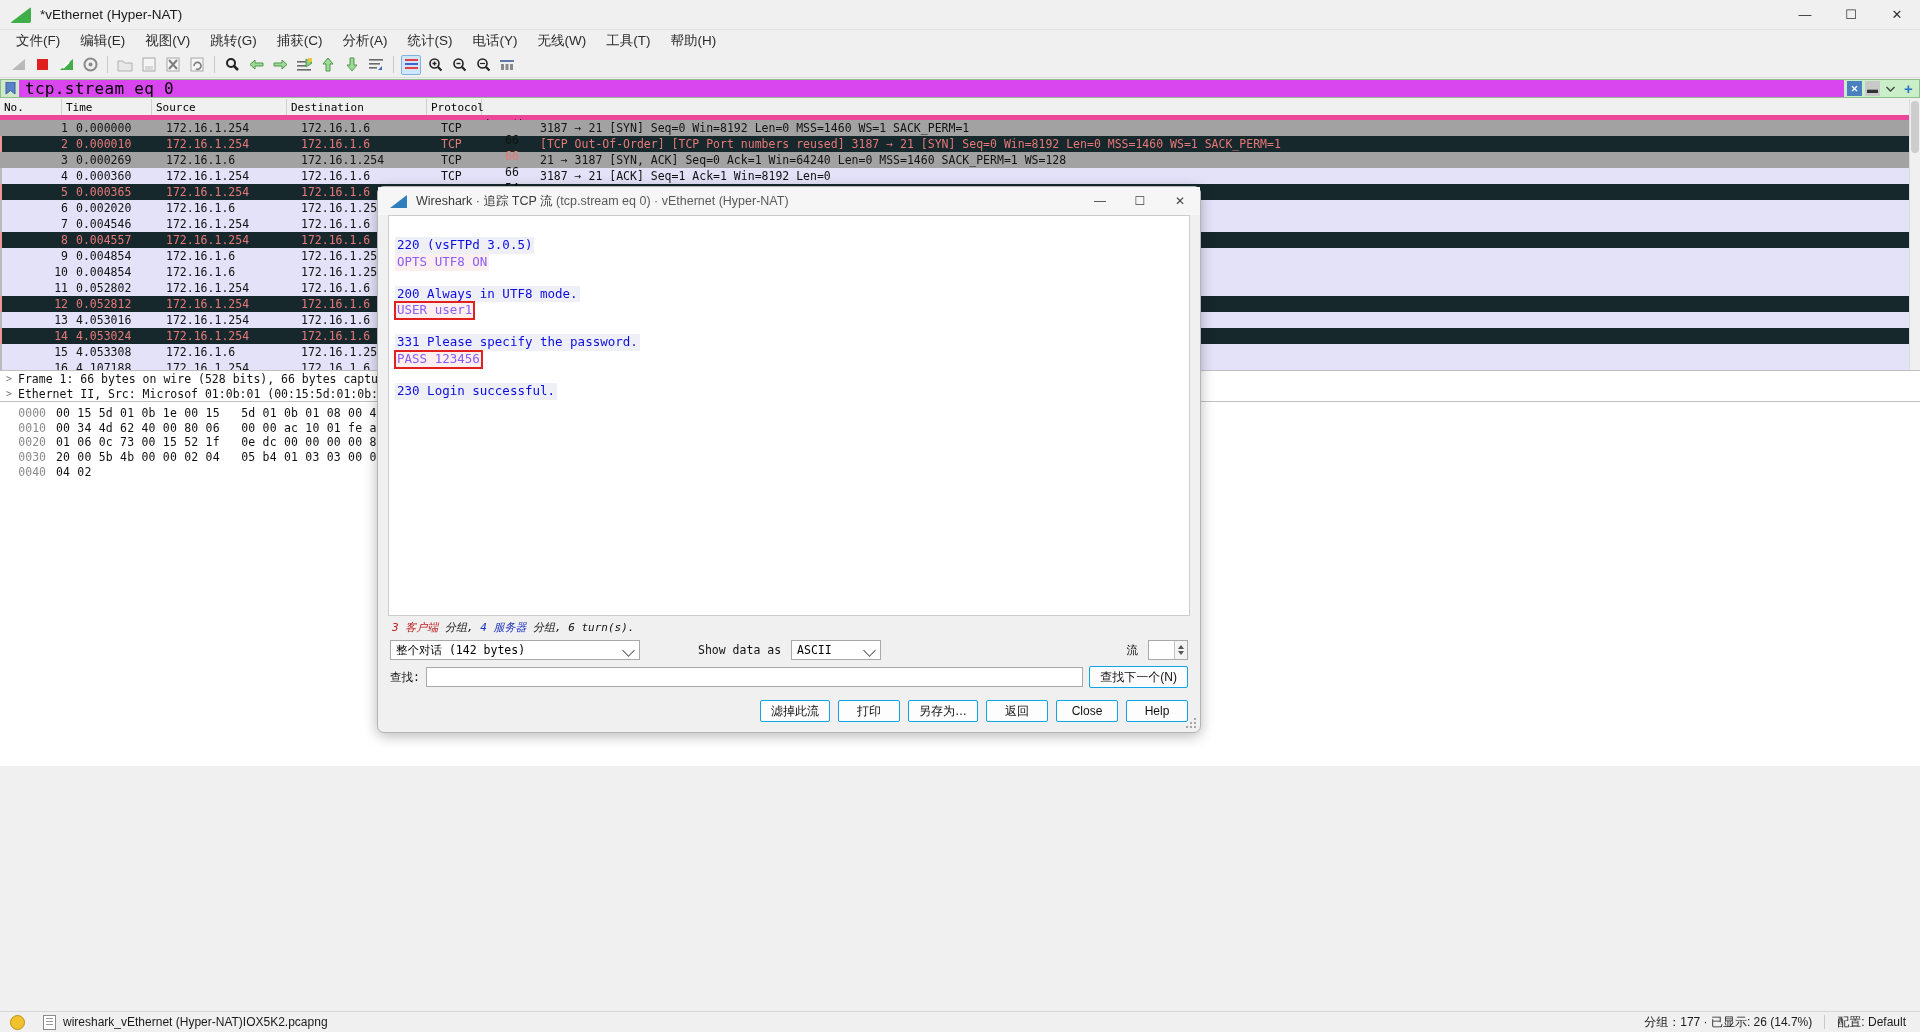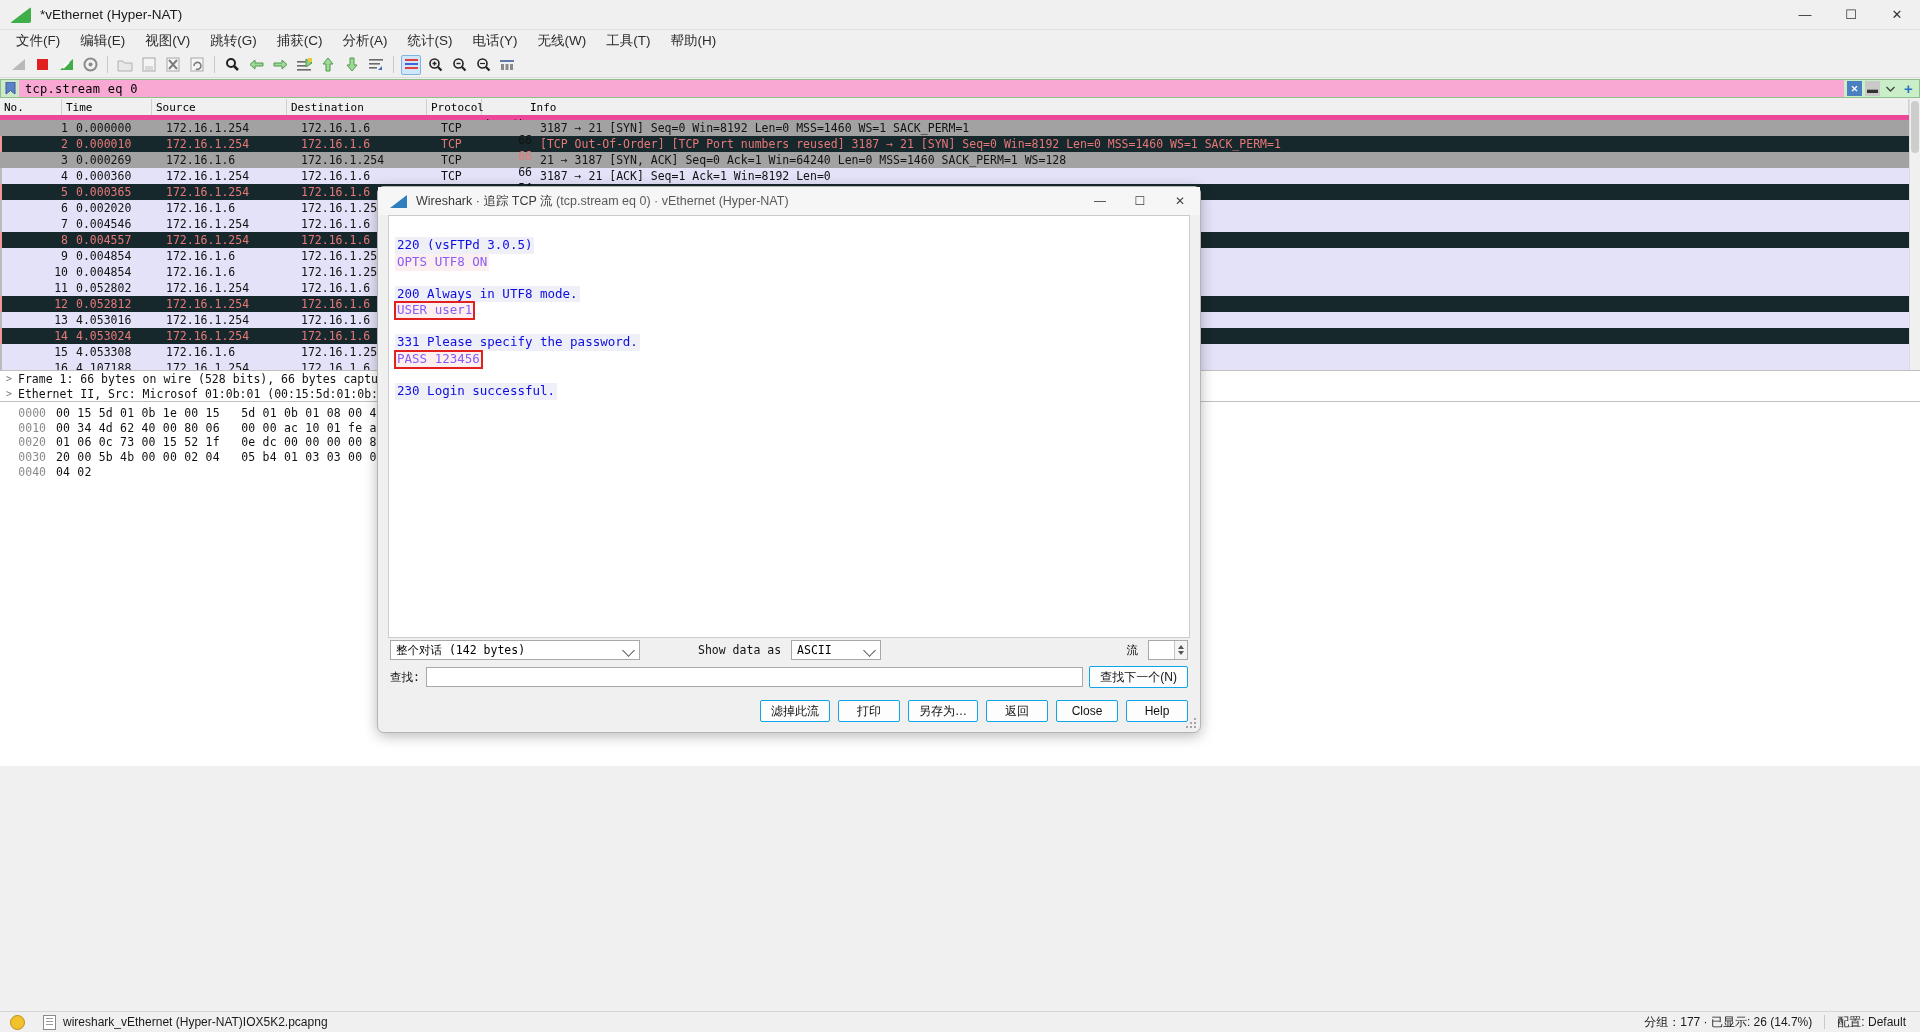--- a/index.html
+++ b/index.html
@@ -29,40 +29,40 @@
   
   .toolbar{height:25px;display:flex;align-items:center;padding-left:6px;background:#f0f0f0;border-bottom:1px solid #dcdcdc;}
   .tool{width:20px;height:20px;margin:0 2px;display:flex;align-items:center;justify-content:center;position:relative;}
   .tool svg{display:block;}
   .tsep{width:1px;height:17px;background:#c8c8c8;margin:0 5px;}
   .tool.active{background:#cfe6fb;border:1px solid #7fb4e0;border-radius:2px;box-sizing:border-box;}
 
   
   .filterbar{height:19px;display:flex;align-items:stretch;background:#f0f0f0;padding:1px 0;}
   .filter-book{width:18px;display:flex;align-items:center;justify-content:center;background:#cde9c9;border:1px solid #8fbf8a;border-right:none;}
-  .filter-input{flex:1;background:#f9a8d4;border:1px solid #8fbf8a;border-left:none;border-right:none;display:flex;align-items:center;
-    font-family:"DejaVu Sans Mono",monospace;font-size:12px;color:#000;padding-left:6px;letter-spacing:.3px;}
+  .filter-input{flex:1;background:#d946ef;border:1px solid #8fbf8a;border-left:none;border-right:none;display:flex;align-items:center;
+    font-family:"DejaVu Sans Mono",monospace;font-size:16px;color:#000;padding-left:6px;letter-spacing:.3px;}
   .filter-right{display:flex;align-items:center;background:#caeec8;border:1px solid #8fbf8a;border-left:none;padding:0 3px;gap:3px;}
   .fbtn{width:15px;height:15px;display:flex;align-items:center;justify-content:center;font-size:10px;}
   .fbtn.x{background:#4a7fc1;color:#fff;font-weight:bold;font-size:9px;}
   .fbtn.minus{background:#c9c9c9;color:#333;font-size:11px;}
   .fbtn.plus{color:#2a72c4;font-size:15px;font-weight:bold;}
 
   
   .panes{flex:1;display:flex;flex-direction:column;min-height:0;}
   .packetlist{height:271px;position:relative;overflow:hidden;background:#fff;display:flex;}
   .plmain{flex:1;min-width:0;display:flex;flex-direction:column;}
   .plhead{height:16px;display:flex;background:#f0f0f0;border-bottom:5px solid #ec4899;font-family:"DejaVu Sans Mono",monospace;font-size:11px;color:#000;}
   .plhead div{padding-left:4px;border-right:1px solid #d0d0d0;display:flex;align-items:center;box-sizing:border-box;}
   .c-no{width:62px;}.c-time{width:90px;}.c-src{width:135px;}.c-dst{width:140px;}
   .c-proto{width:55px;}.c-len{width:44px;margin-top:24px;}.c-info{flex:1;}
   .prow{height:16px;display:flex;align-items:center;font-family:"DejaVu Sans Mono",monospace;font-size:11.5px;white-space:nowrap;box-sizing:border-box;}
   .prow > span{padding-left:4px;box-sizing:border-box;overflow:hidden;}
   .prow .c-no{text-align:right;padding-right:4px;padding-left:0;}
-  .prow .c-len{text-align:right;padding-right:4px;padding-left:0;}
+  .prow .c-len{text-align:center;padding-right:4px;padding-left:0;}
   .st-gray{background:#a2a2a2;color:#121212;}
   .st-dark{background:#16282c;color:#e77878;}
   .st-lav{background:#e4e2f8;color:#111;}
   .plrows{position:relative;}
   .plscroll{width:10px;background:#f0f0f0;border-left:1px solid #dcdcdc;position:relative;}
   .plscroll .thumb{position:absolute;top:2px;left:1px;width:8px;height:52px;background:#cdcdcd;border-radius:4px;}
 
   
   .detail{height:30px;background:#fff;overflow:hidden;border-top:1px solid #c0c0c0;}
   .drow{height:15px;display:flex;align-items:center;font-family:"DejaVu Sans Mono",monospace;font-size:11.5px;color:#111;}
@@ -305,21 +305,20 @@
 
     <div class="packetlist">
       <div class="plmain">
         <div class="plhead">
           <div class="c-no">No.</div>
           <div class="c-time">Time</div>
           <div class="c-src">Source</div>
           <div class="c-dst">Destination</div>
           <div class="c-proto">Protocol</div>
           <div class="c-len">Length</div>
-          <div class="c-info">Info</div>
         </div>
         <div class="plrows" id="plrows">
             <div class="prow st-gray">
               <span style="width: 10px; background: rgb(162, 162, 162); display: inline-block; height: 16px; padding: 0px;"></span>
               <span class="c-no">1</span>
               <span class="c-time">0.000000</span>
               <span class="c-src">172.16.1.254</span>
               <span class="c-dst">172.16.1.6</span>
               <span class="c-proto">TCP</span>
               <span class="c-len">66</span>
@@ -545,20 +544,29 @@
     <div class="stream" id="streamview">
         <span class="sline srv">220 (vsFTPd 3.0.5)</span>
         <span class="sline cli">OPTS UTF8 ON</span>
         <span class="sline srv">200 Always in UTF8 mode.</span>
         <span class="sline cli boxed">USER user1</span>
         <span class="sline srv">331 Please specify the password.</span>
         <span class="sline cli boxed">PASS 123456</span>
         <span class="sline srv">230 Login successful.</span>
       </div>
 
+    <div class="dlg-stats">
+      <span class="c">3</span>
+      <span class="c">客户端</span>
+      <span>分组,</span>
+      <span class="s">4</span>
+      <span class="s">服务器</span>
+      <span>分组,</span>
+      <span>6 turn(s).</span>
+    </div>
 
     <div class="dlg-ctrls">
       <div class="sel sel-conv">
         <span>整个对话 (142 bytes)</span>
         <span class="chev"></span>
       </div>
       <div style="width:38px"></div>
       <div class="lbl">Show data as</div>
       <div class="sel sel-ascii">
         <span>ASCII</span>

